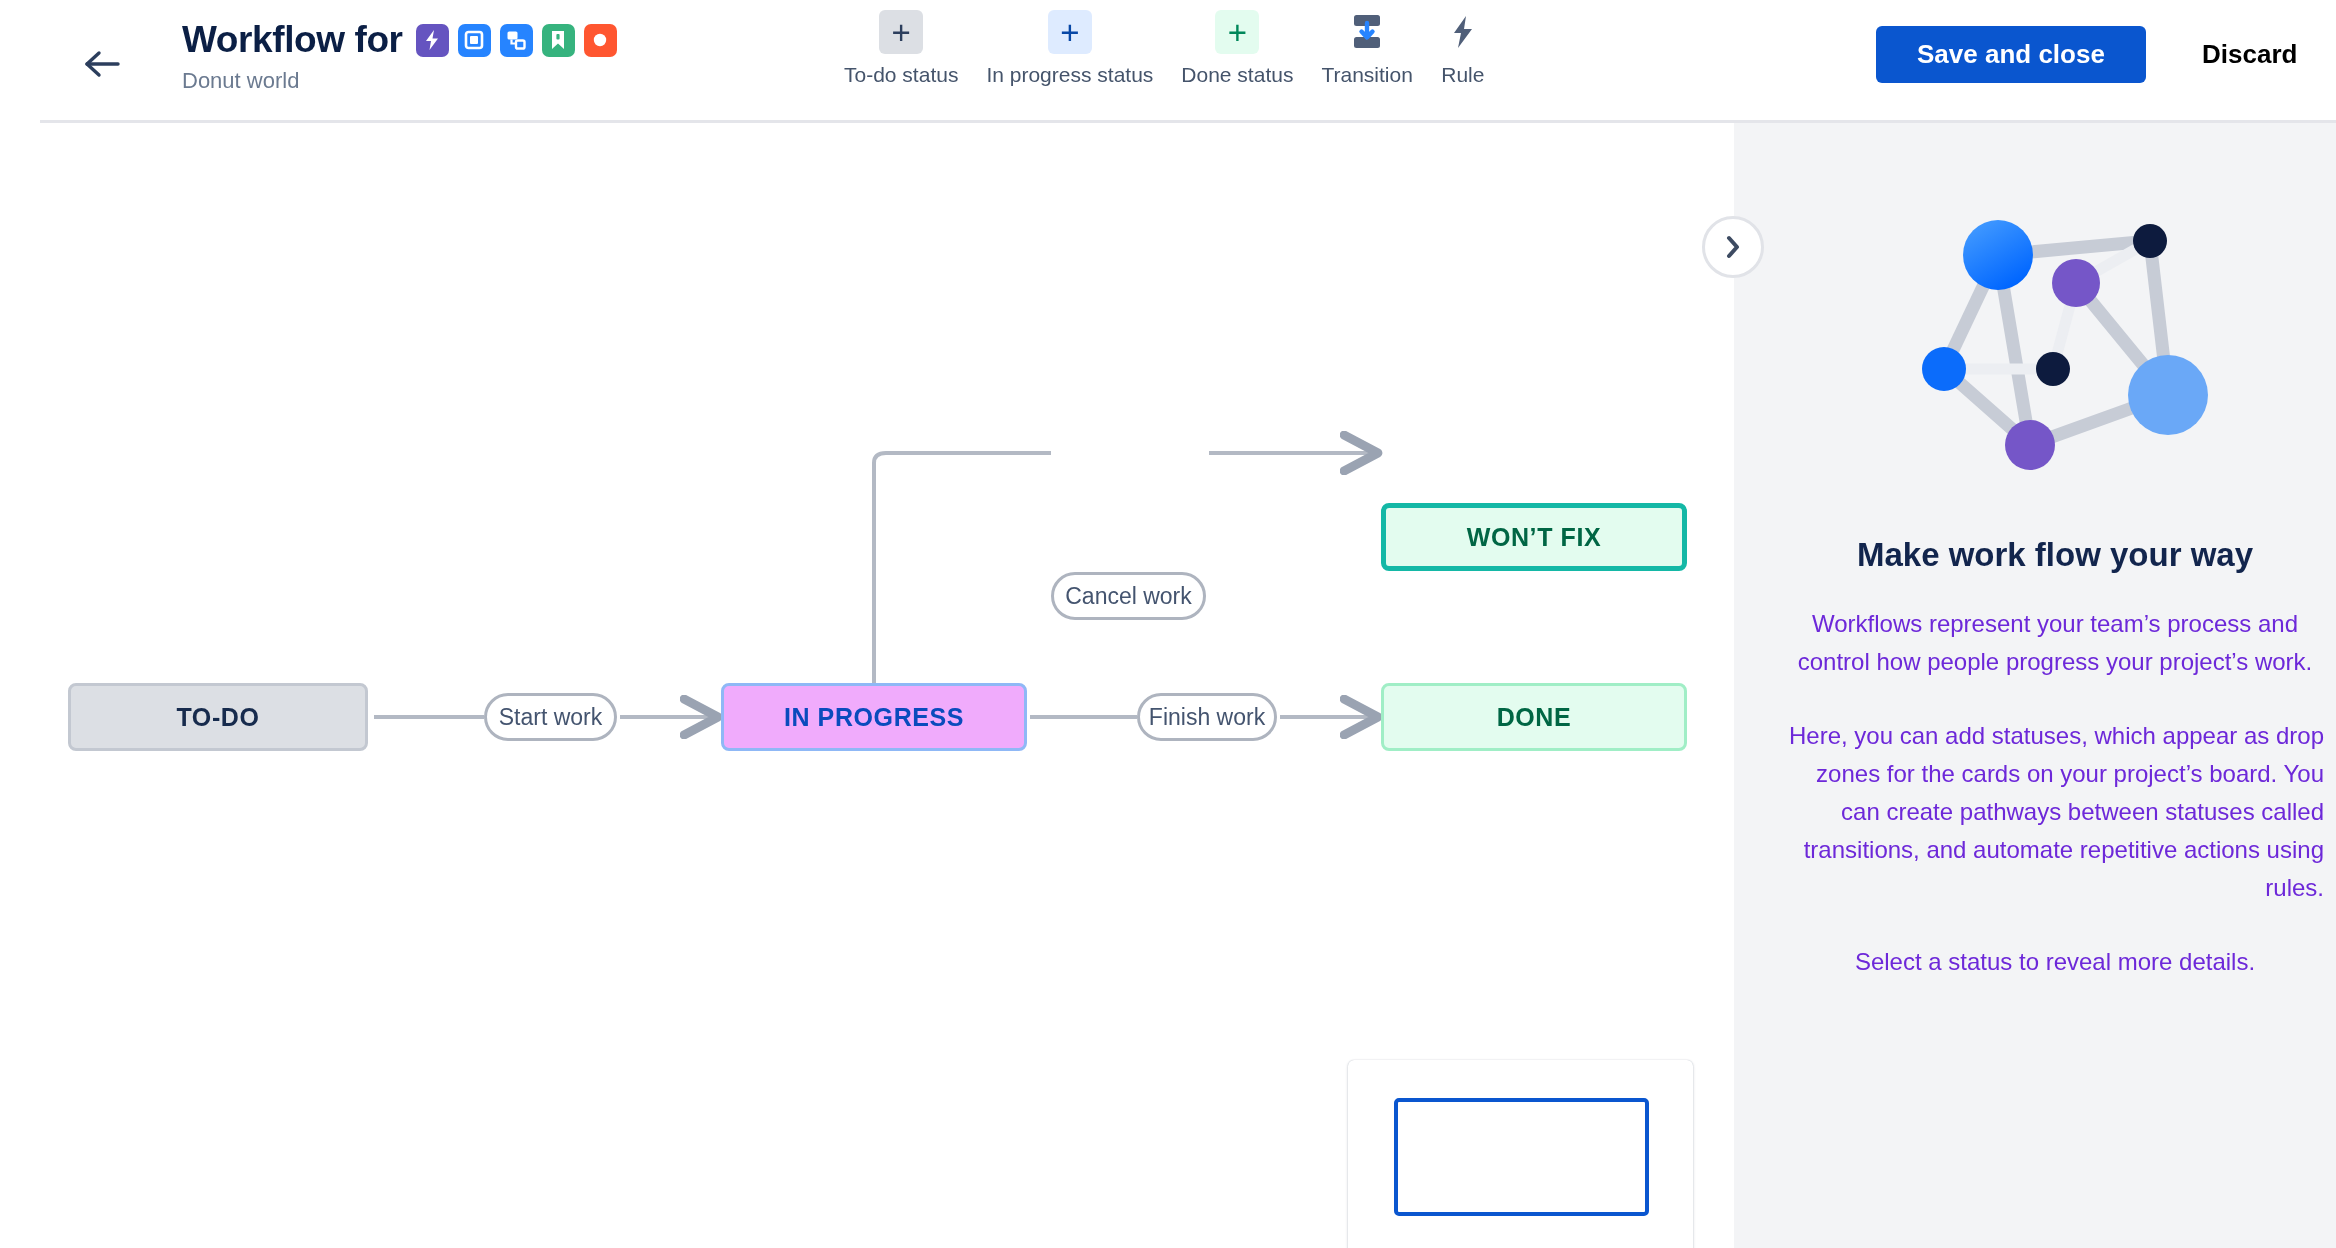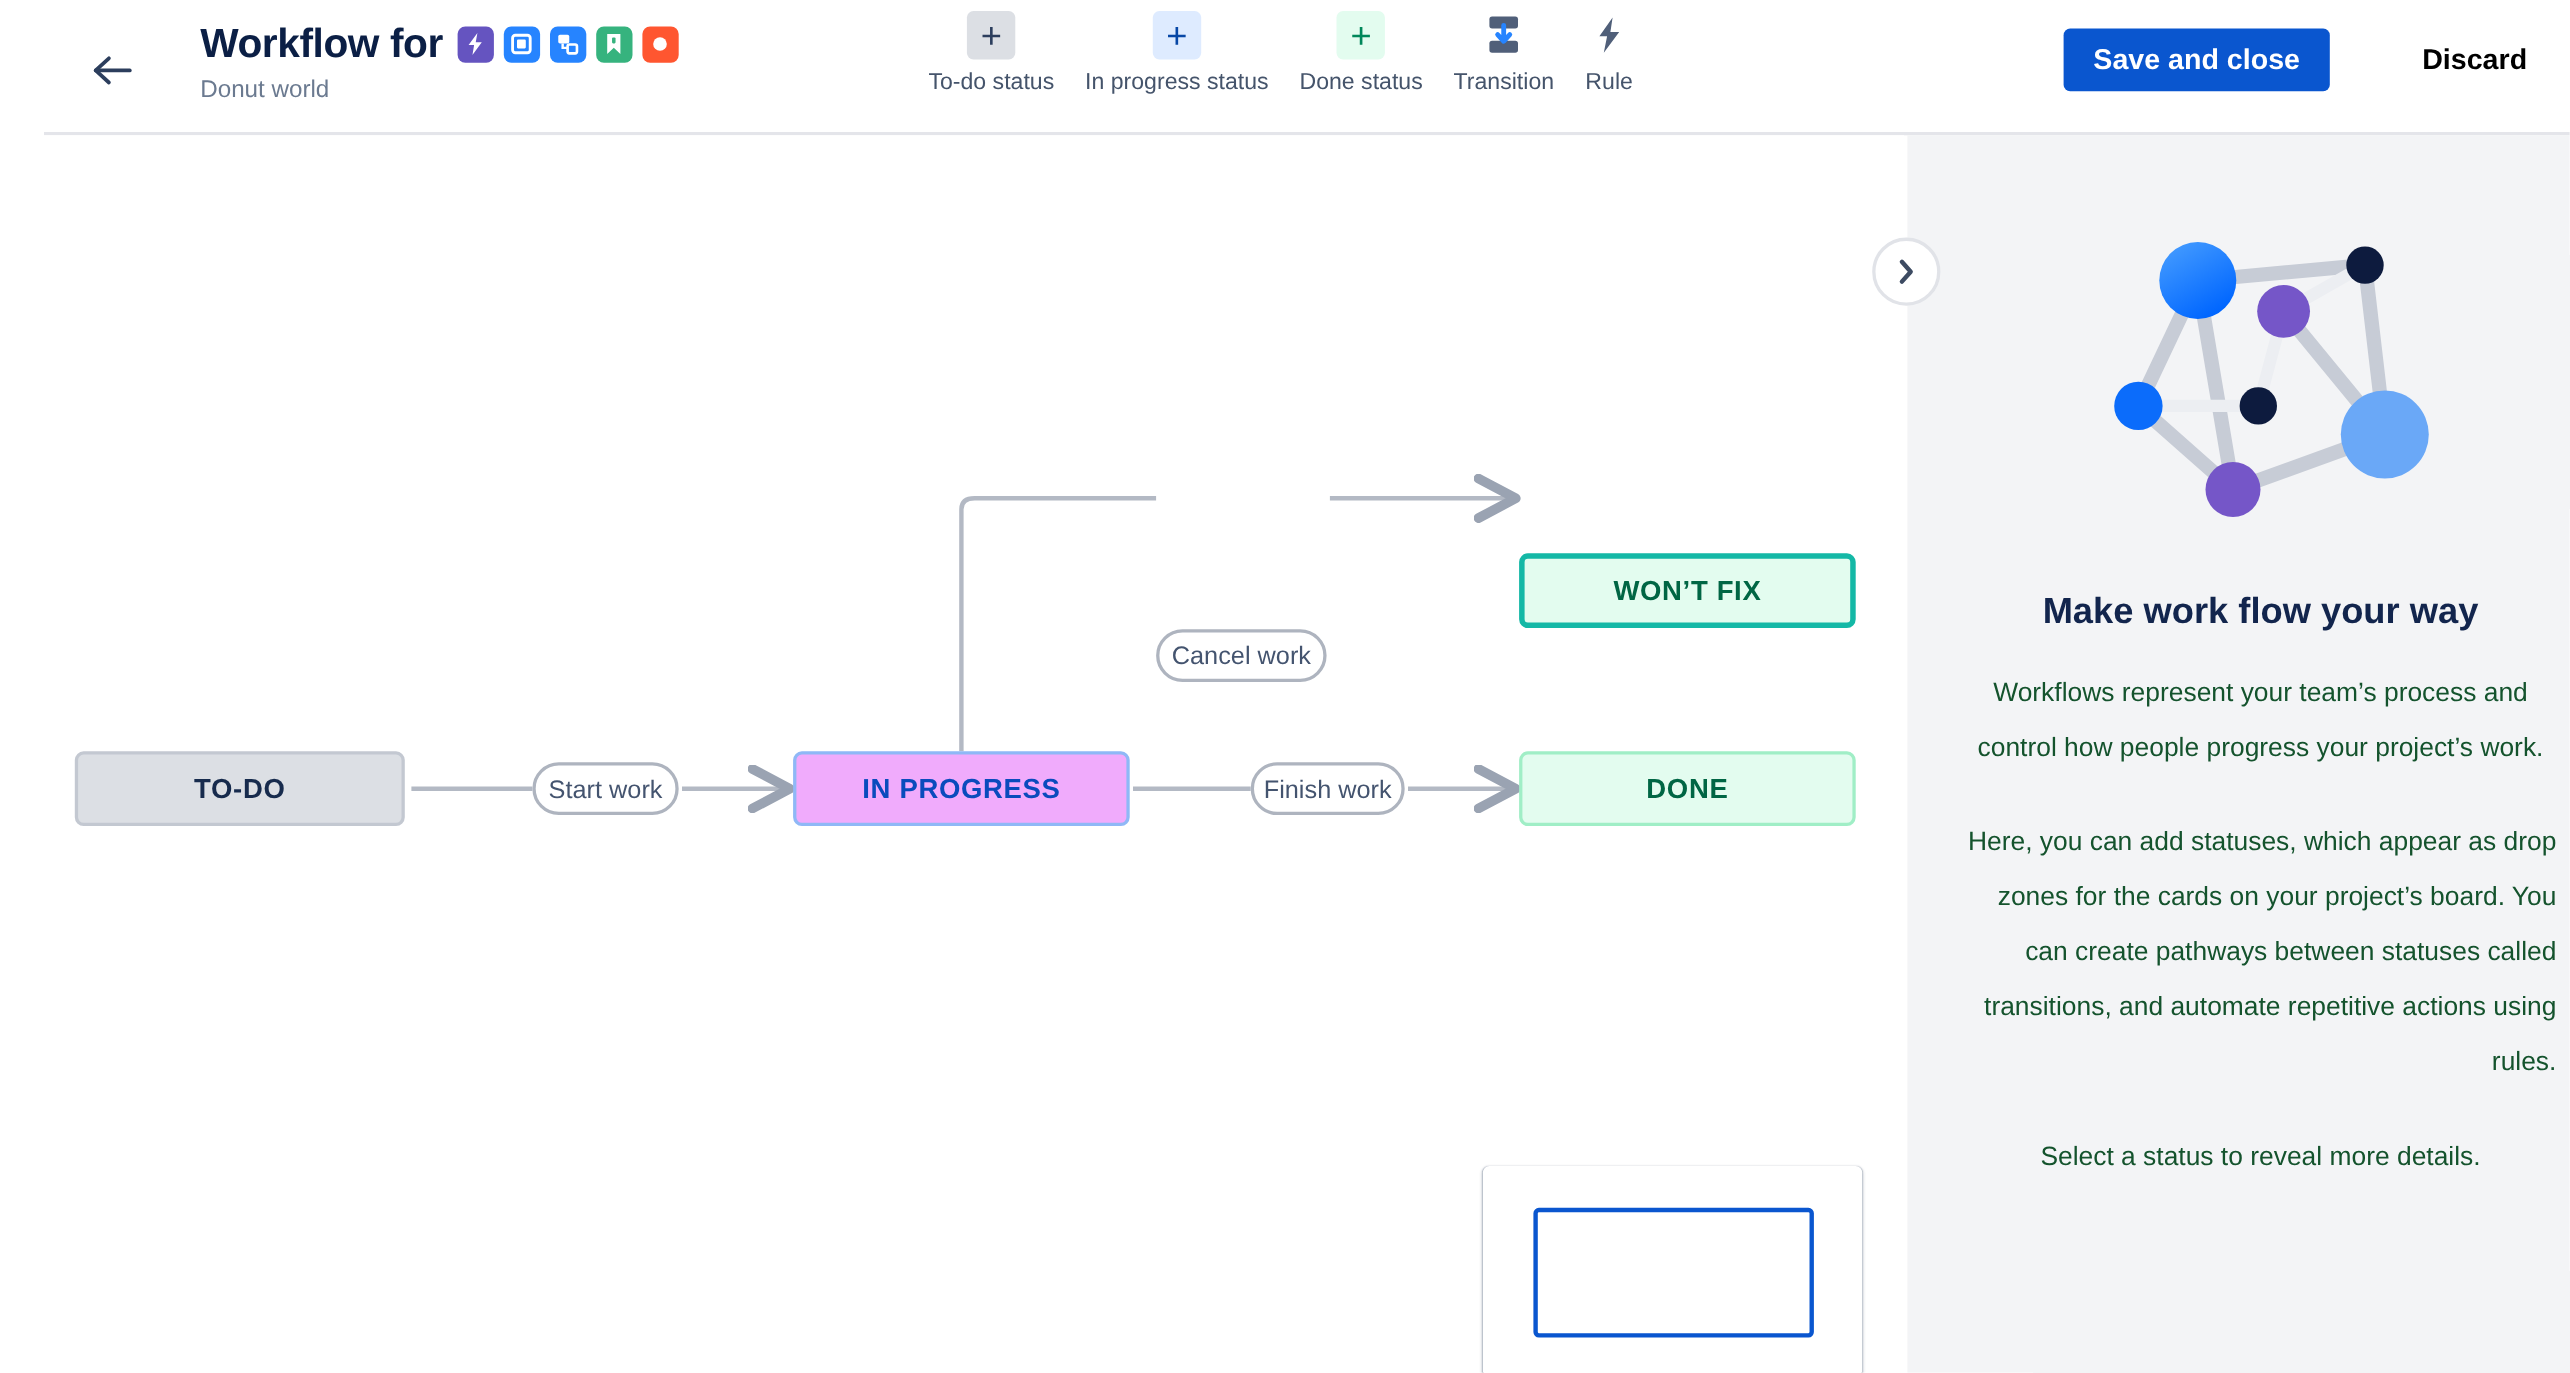--- a/index.html
+++ b/index.html
@@ -47,21 +47,21 @@
   .tool-icon {
     width: 44px; height: 44px; border-radius: 6px;
     display: flex; align-items: center; justify-content: center; margin-bottom: 8px;
   }
   .tool-label { font-size: 21px; color: #45546b; white-space: nowrap; line-height: 26px; }
   .plus { font-size: 33px; line-height: 33px; font-weight: 500; }
 
   
   .save-btn {
     position: absolute; left: 1836px; top: 26px;
-    height: 57px; padding: 0 27px; background: #0a56cf; color: #fff;
+    height: 57px; padding: 0 41px; background: #0a56cf; color: #fff;
     border: none; border-radius: 6px; font-size: 26px; font-weight: bold;
     font-family: "Liberation Sans", sans-serif; cursor: pointer;
     display: flex; align-items: center; justify-content: center;
   }
   .discard-btn {
     position: absolute; left: 2152px; top: 26px;
     height: 57px; padding: 0 10px; background: transparent; color: #000000;
     border: none; font-size: 26px; font-weight: bold;
     font-family: "Liberation Sans", sans-serif; cursor: pointer;
     display: flex; align-items: center;
@@ -128,21 +128,21 @@
     position: absolute; left: 1694px; top: 123px; width: 642px; height: 1125px;
     background: #f3f4f6; display: flex; flex-direction: column; align-items: center;
     padding: 0 52px;
   }
   .illus { margin-top: 60px; width: 330px; height: 330px; }
   .panel-title {
     font-size: 33px; font-weight: bold; color: #12254d; text-align: center;
     margin-top: 22px; line-height: 40px;
   }
   .panel-p {
-    font-size: 24px; color: #14532d; text-align: center; line-height: 50px;
+    font-size: 24px; color: #6d28d9; text-align: center; line-height: 38px;
     margin-top: 30px;
   }
   .panel-p.tight { margin-top: 36px; text-align: right; }
 </style>
 </head>
 <body>
 
 <div id="app">
 
   <div class="header">

